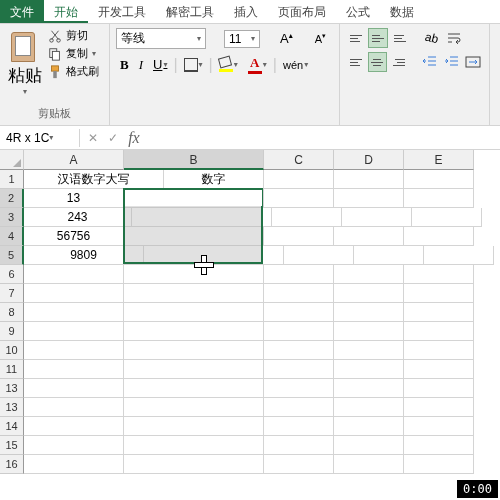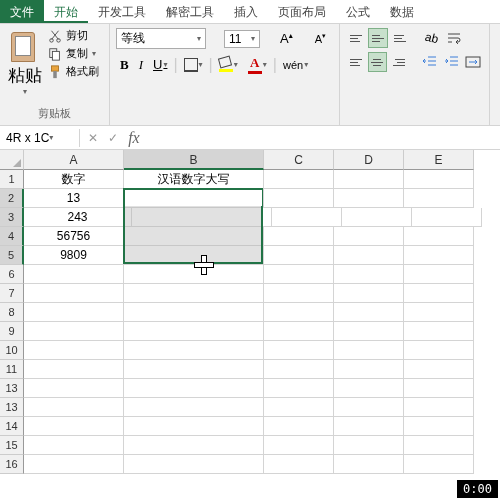--- a/index.html
+++ b/index.html
@@ -292,22 +292,22 @@
           <div class="row-h">10</div>
           <div class="row-h">11</div>
           <div class="row-h">13</div>
           <div class="row-h">13</div>
           <div class="row-h">14</div>
           <div class="row-h">15</div>
           <div class="row-h">16</div>
         </div>
       <div class="cells" id="cells">
           <div class="cell-row">
+            <div class="cell center" style="width: 140px;">汉语数字大写</div>
             <div class="cell center" style="width: 100px;">数字</div>
-            <div class="cell center" style="width: 140px;">汉语数字大写</div>
             <div class="cell" style="width: 70px;"></div>
             <div class="cell" style="width: 70px;"></div>
             <div class="cell" style="width: 70px;"></div>
           </div>
           <div class="cell-row">
             <div class="cell center" style="width: 100px;">13</div>
             <div class="cell" style="width: 140px;"></div>
             <div class="cell" style="width: 70px;"></div>
             <div class="cell" style="width: 70px;"></div>
             <div class="cell" style="width: 70px;"></div>
@@ -320,21 +320,21 @@
             <div class="cell" style="width: 70px;"></div>
           </div>
           <div class="cell-row">
             <div class="cell center" style="width: 100px;">56756</div>
             <div class="cell" style="width: 140px;"></div>
             <div class="cell" style="width: 70px;"></div>
             <div class="cell" style="width: 70px;"></div>
             <div class="cell" style="width: 70px;"></div>
           </div>
           <div class="cell-row">
-            <div class="cell center" style="width: 100px;">9809</div>
+            <div class="cell center" style="width: 120px;">9809</div>
             <div class="cell" style="width: 140px;"></div>
             <div class="cell" style="width: 70px;"></div>
             <div class="cell" style="width: 70px;"></div>
             <div class="cell" style="width: 70px;"></div>
           </div>
           <div class="cell-row">
             <div class="cell" style="width: 100px;"></div>
             <div class="cell" style="width: 140px;"></div>
             <div class="cell" style="width: 70px;"></div>
             <div class="cell" style="width: 70px;"></div>

